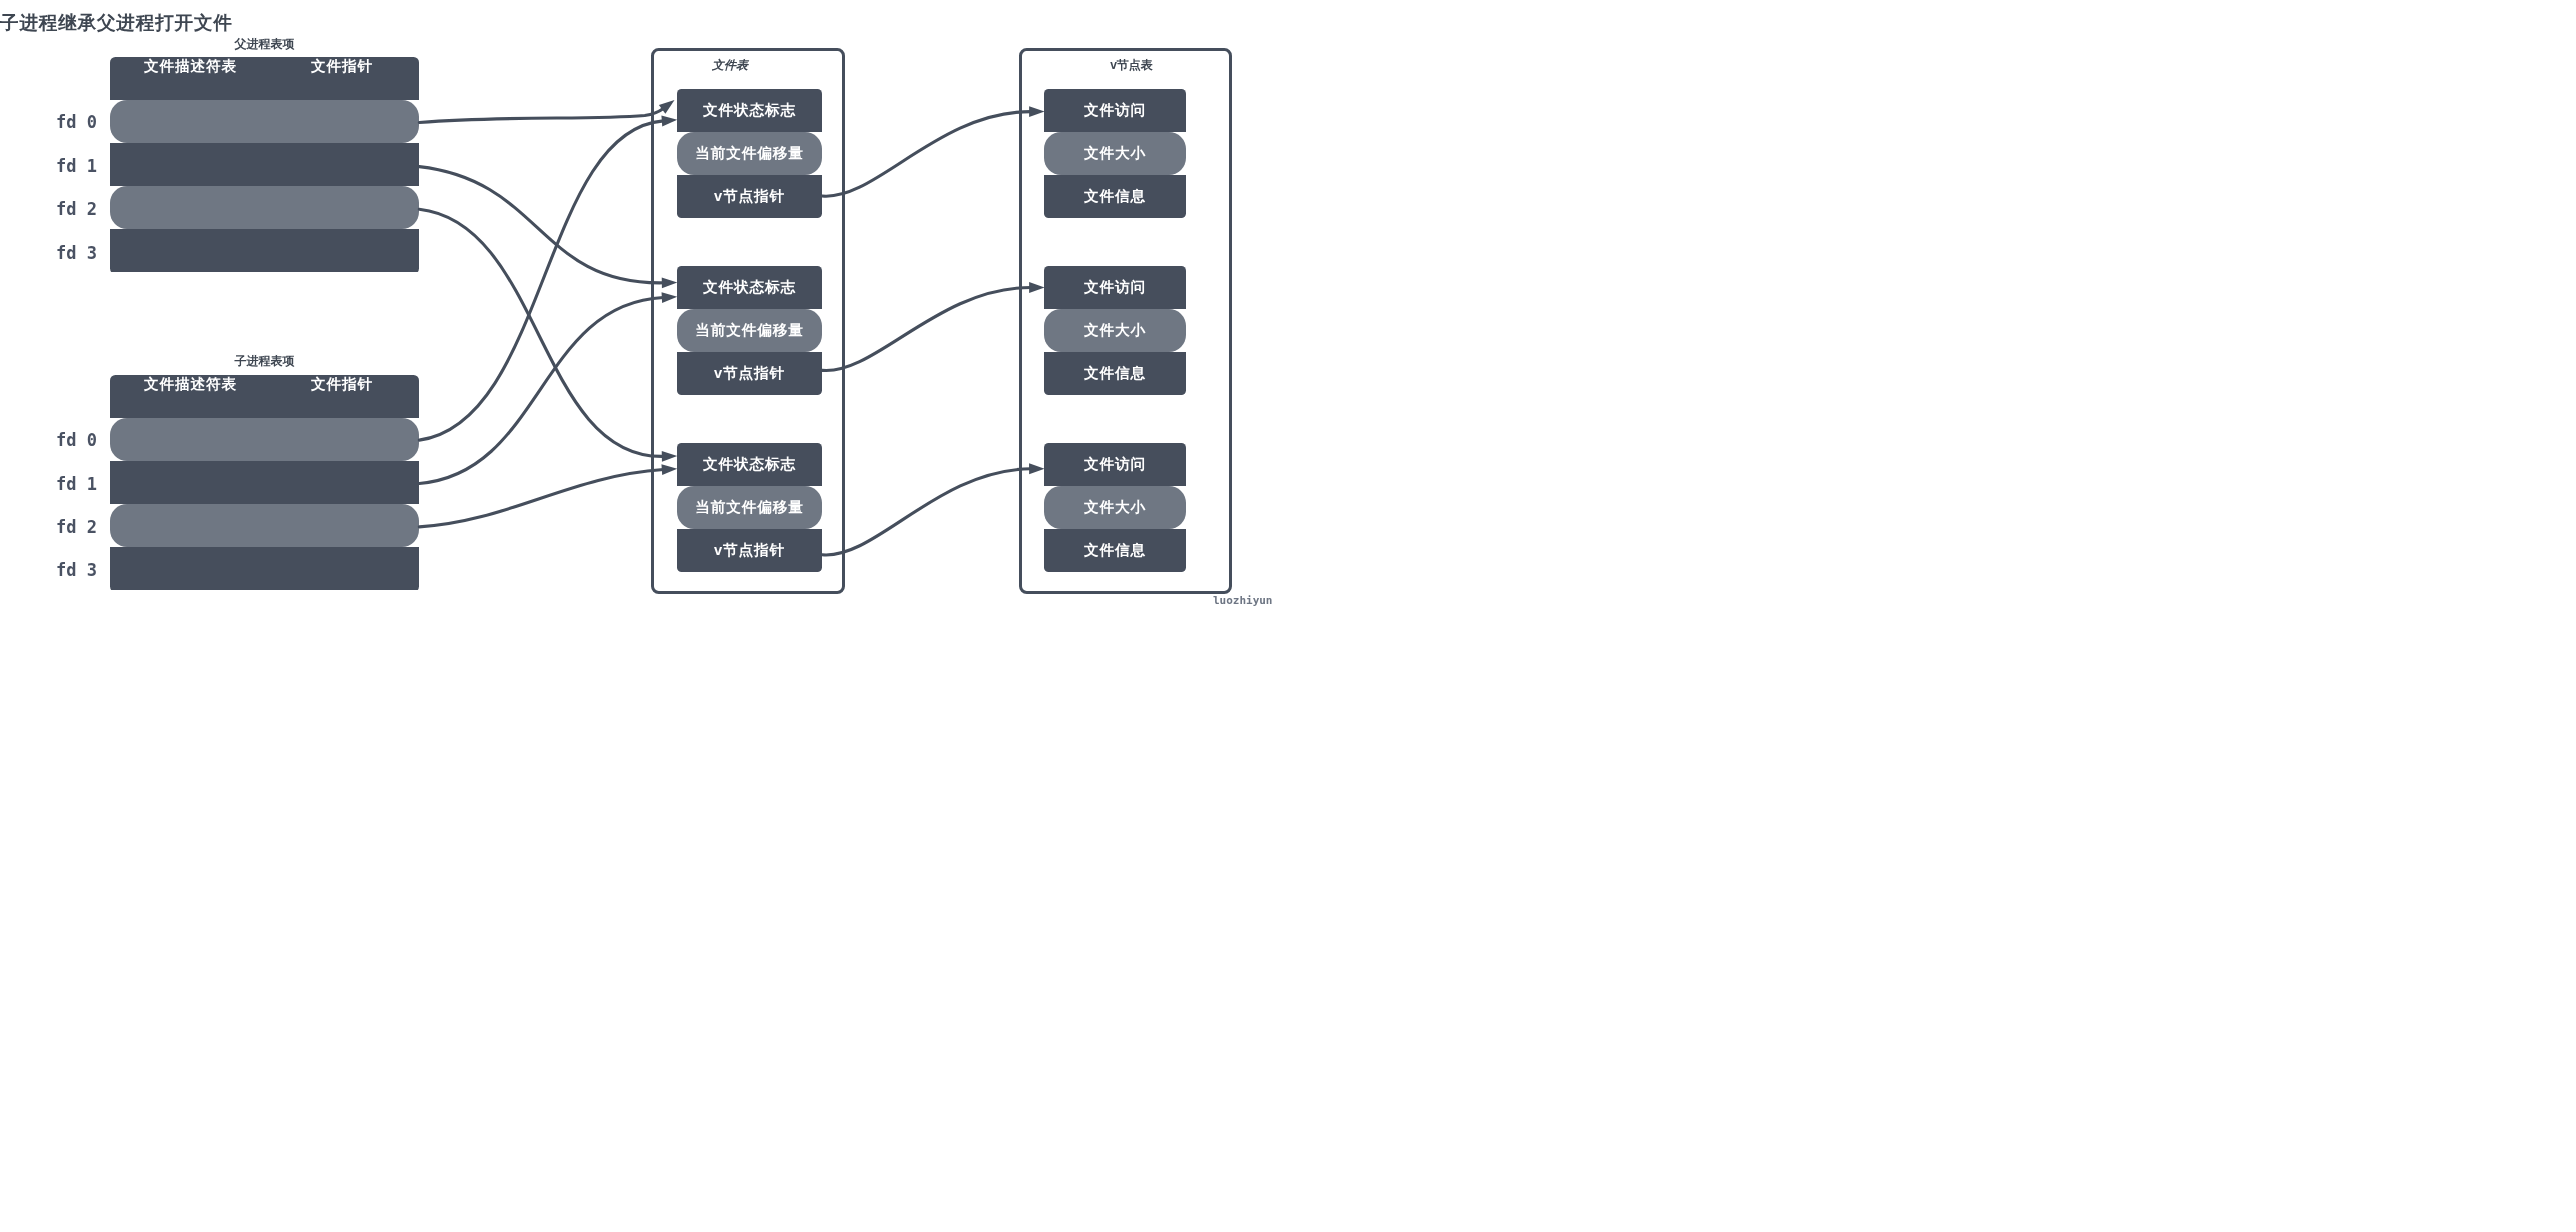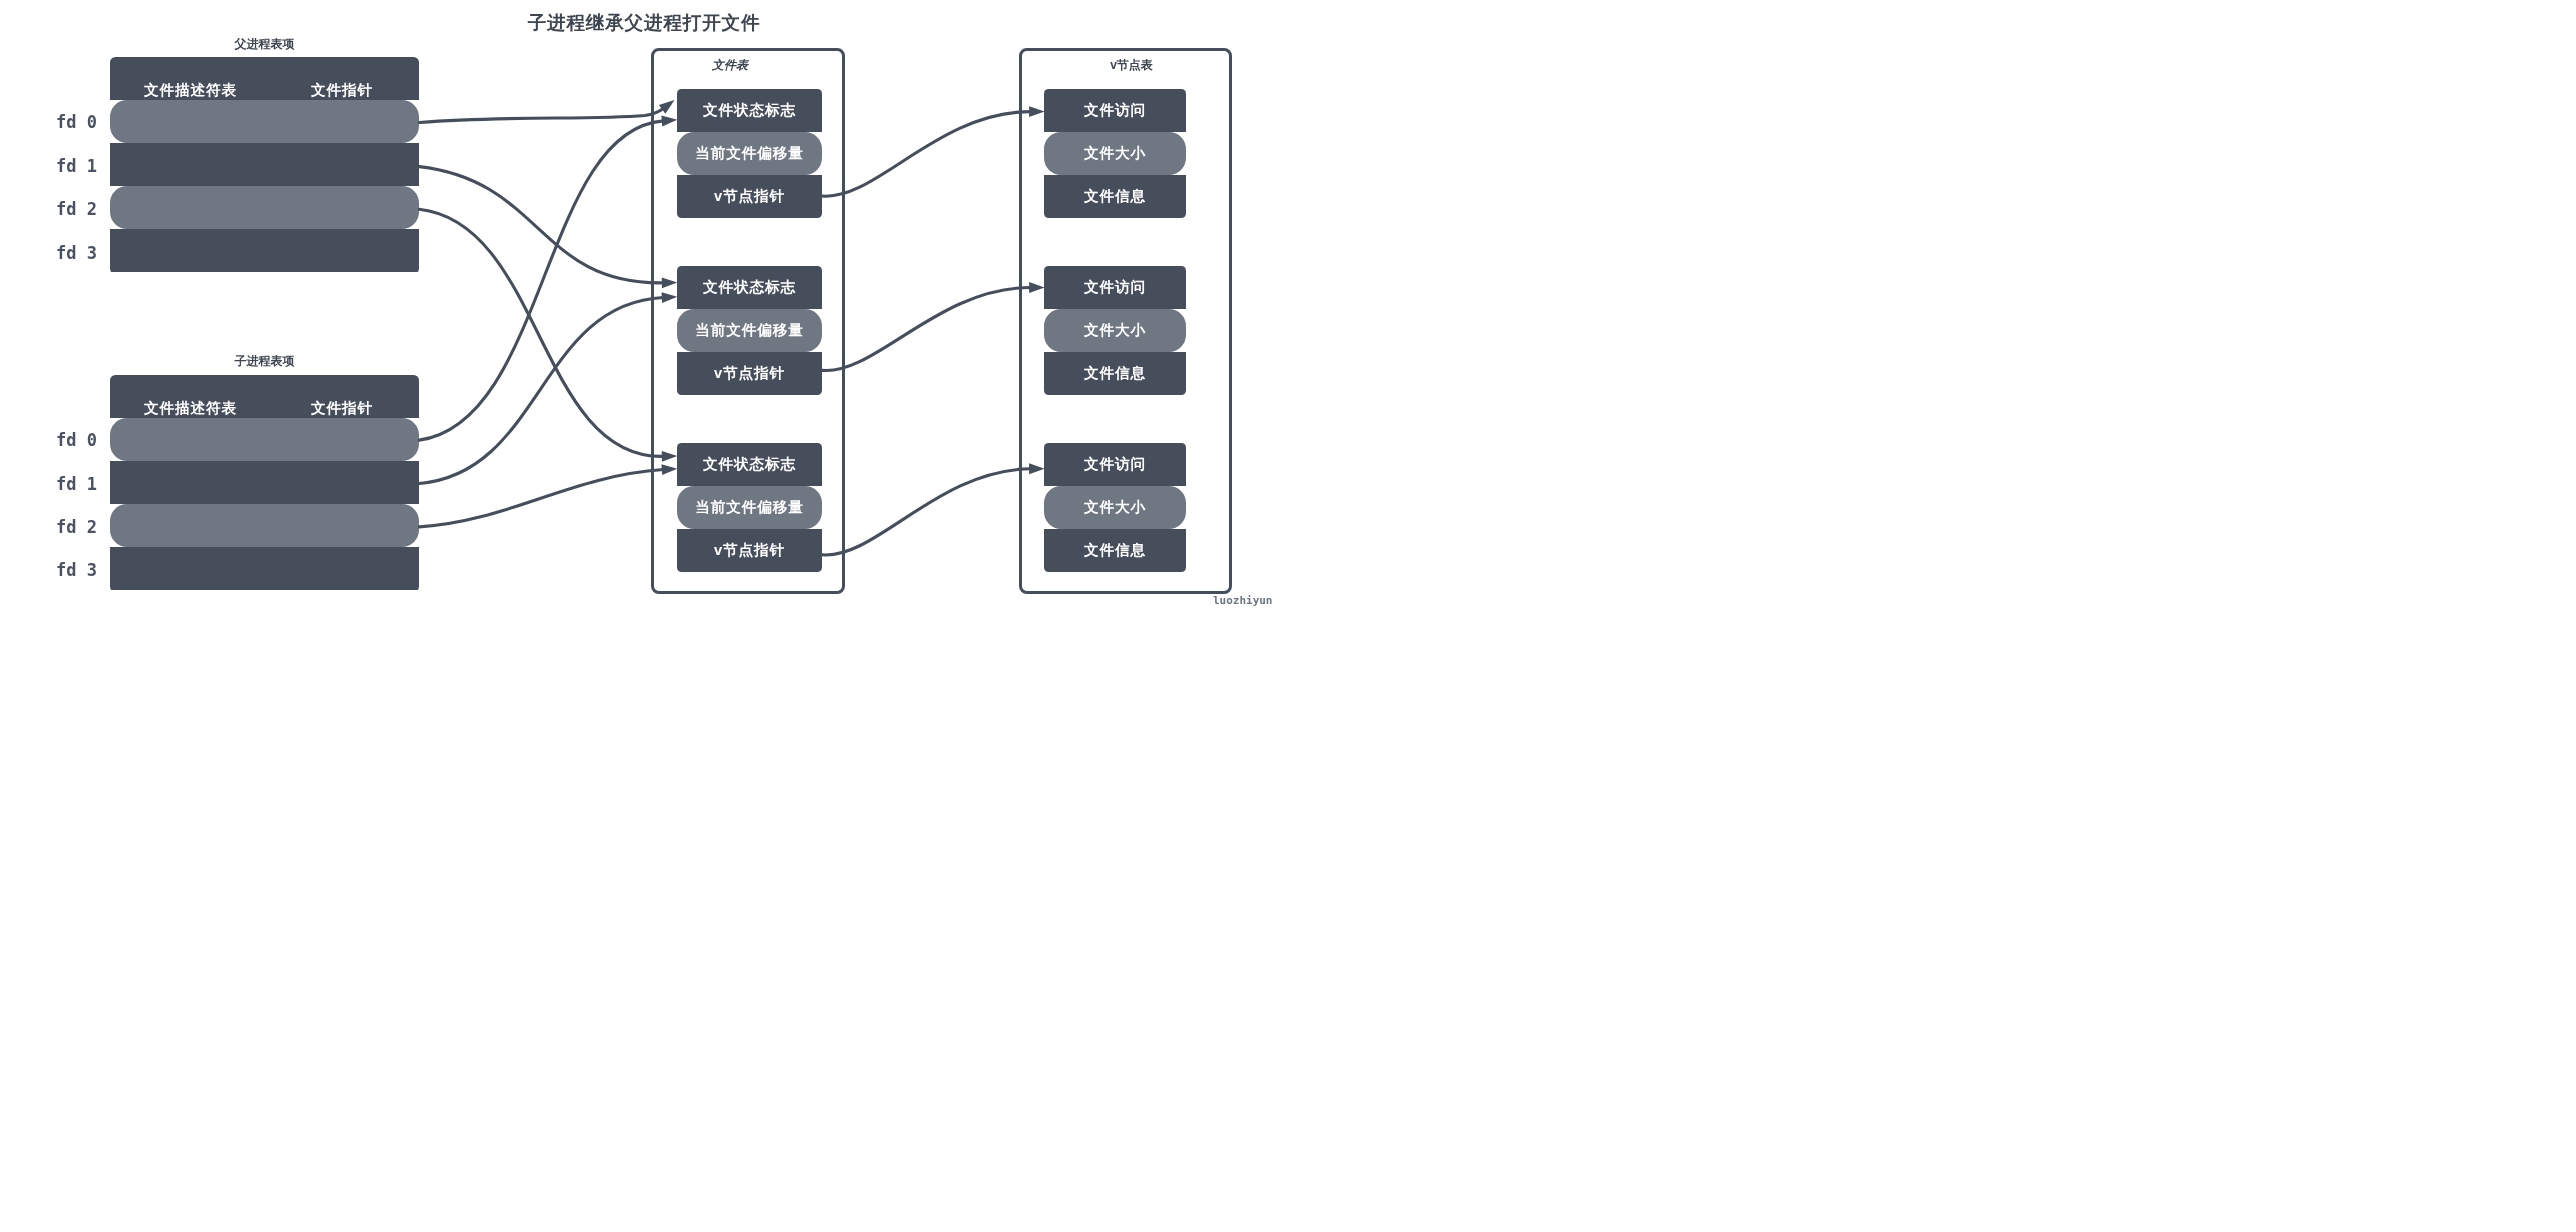--- a/index.html
+++ b/index.html
@@ -3,25 +3,25 @@
 <meta charset="utf-8">
 <style>
   :root{
     --dark:#464E5C; --light:#6F7783; --stroke:#454E5C; --label:#3E4651;
     --fd:#4A5263; --wm:#6E7684; --rowtext:#FFFFFF; --bg:#FFFFFF;
   }
   *{margin:0;padding:0;box-sizing:border-box;}
   html,body{background:var(--bg);}
   .canvas{position:relative;width:1288px;height:616px;background:var(--bg);
     font-family:"Liberation Sans",sans-serif;overflow:hidden;}
-  .main-title{position:absolute;left:0;top:10px;width:100%;text-align:center;
+  .main-title{position:absolute;left:0;top:10px;width:100%;text-align:left;
     font-size:18.6px;font-weight:bold;color:var(--label);letter-spacing:0.8px;}
   .tbl-label{position:absolute;text-align:center;font-size:12px;font-weight:bold;color:var(--label);}
   .proc-table{position:absolute;left:110px;width:309px;height:217px;border-radius:5.4px;overflow:hidden;}
-  .proc-header{height:43px;background:var(--dark);display:flex;align-items:flex-end;
+  .proc-header{height:43px;background:var(--dark);display:flex;align-items:flex-start;
     justify-content:space-between;padding:0 46px 0 34px;color:var(--rowtext);
     font-size:14.7px;font-weight:bold;letter-spacing:0.8px;}
   .proc-row{height:43px;}
   .row-dark{background:var(--dark);}
   .row-light{background:var(--light);border-radius:17px;}
   .fd-label{position:absolute;left:23px;width:74px;text-align:right;font-family:"DejaVu Sans Mono",monospace;
     font-size:17px;font-weight:bold;color:var(--fd);line-height:20px;}
   .big-box{position:absolute;top:48px;height:546px;border:3.1px solid var(--stroke);border-radius:7.7px;background:transparent;}
   .entry{position:absolute;width:145px;border-radius:4.6px;overflow:hidden;display:flex;flex-direction:column;}
   .ventry{position:absolute;width:142px;border-radius:4.6px;overflow:hidden;display:flex;flex-direction:column;}

